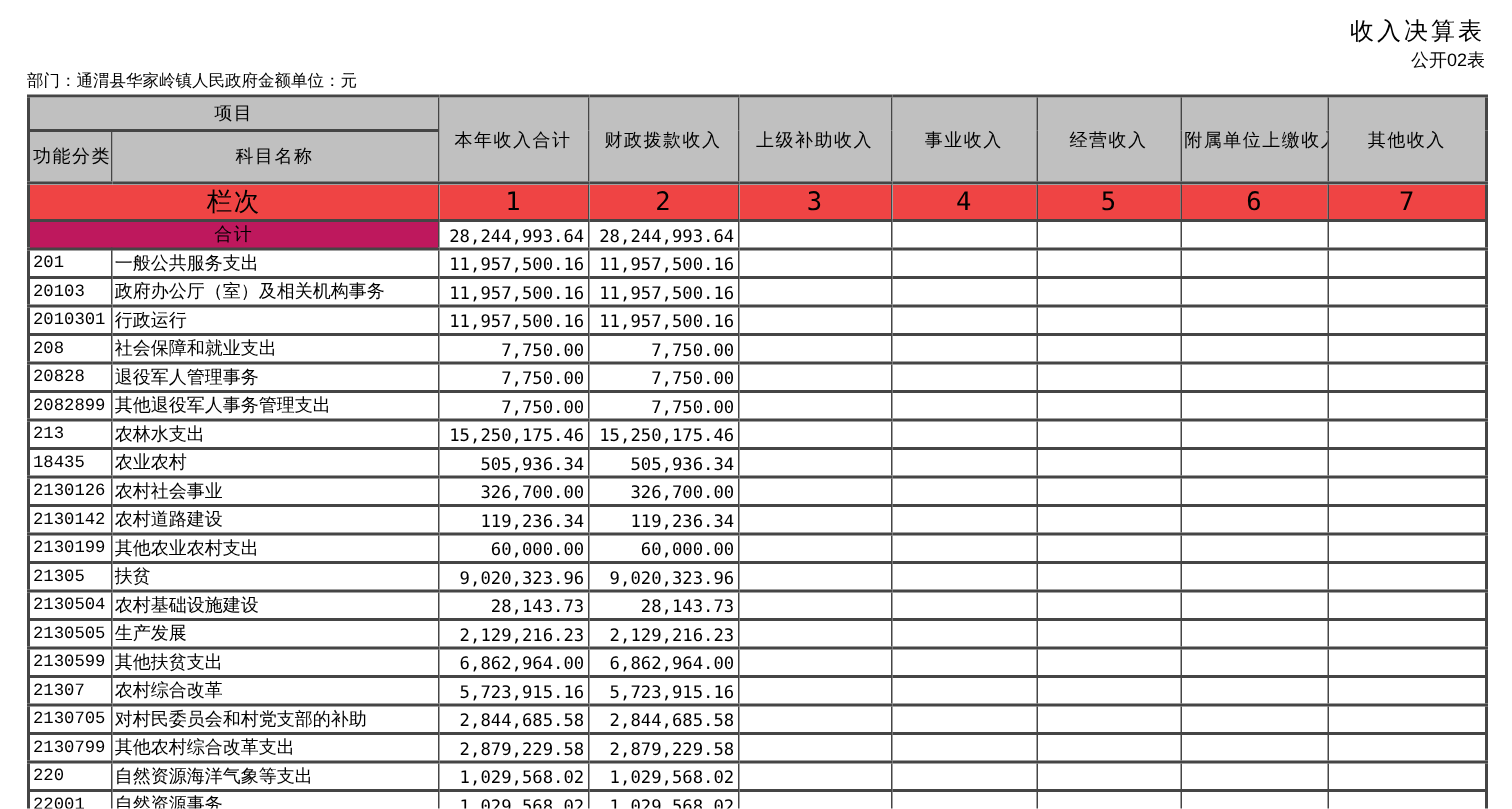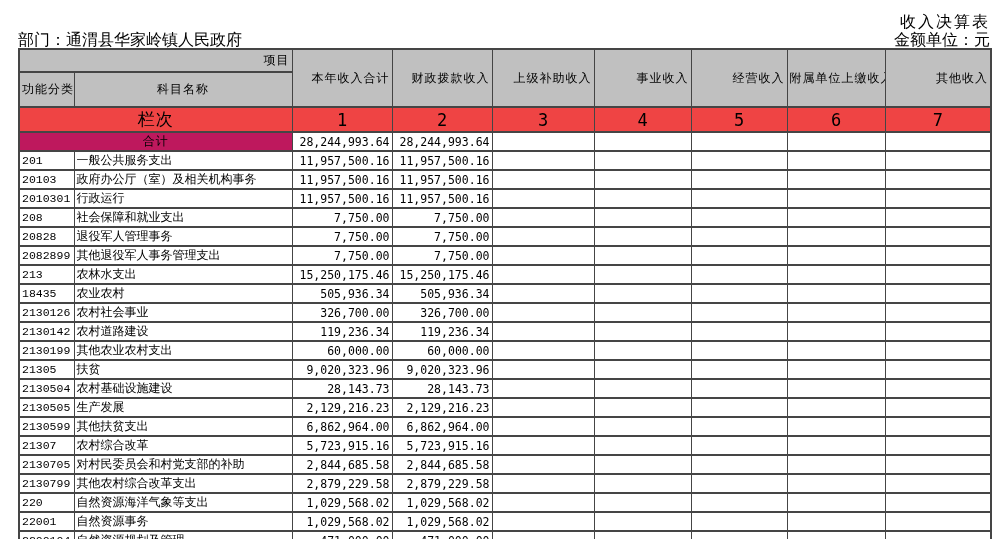--- a/index.html
+++ b/index.html
@@ -20,23 +20,23 @@
     line-height: 20px;
   }
   .meta-line1 {
     text-align: right;
     font-size: 12px;
     line-height: 14px;
     margin-top: 1px;
   }
   .meta-line2 {
     display: flex;
-    justify-content: space-between;
+    justify-content: flex-start;
     align-items: flex-end;
-    font-size: 16px;
+    font-size: 11px;
     line-height: 15px;
     margin-bottom: 1px;
   }
   table.report {
     border-collapse: collapse;
     table-layout: fixed;
     width: 972px;
     border: 2px solid #454545;
   }
   table.report th, table.report td {
@@ -48,21 +48,21 @@
     white-space: nowrap;
   }
   th.hdr {
     background: #c0c0c0;
     font-size: 12px;
     text-align: center;
     letter-spacing: 1px;
     line-height: 1.35;
     white-space: normal;
   }
-  tr.hdr-row1 th { height: 23px; text-align: right; }
+  tr.hdr-row1 th { height: 23px; }
   tr.hdr-row2 th { height: 35px; }
   tr.rank-row td {
     background: #ef4444;
     font-size: 17px;
     text-align: center;
     height: 15px;
     font-family: "DejaVu Sans Mono", monospace;
   }
   tr.rank-row td.rank-label { font-family: "Liberation Sans", sans-serif; letter-spacing: 1px; }
   td.total-label {
@@ -91,20 +91,21 @@
     padding-right: 3px;
   }
 </style>
 </head>
 <body>
 
 <div class="page">
 
   <div class="title">收入决算表</div>
 
+  <div class="meta-line1">公开02表</div>
 
   <div class="meta-line2">
     <span>部门：通渭县华家岭镇人民政府</span>
     <span>金额单位：元</span>
   </div>
 
   <table class="report">
     <colgroup>
       <col style="width:55px">
         <col style="width:218px">

